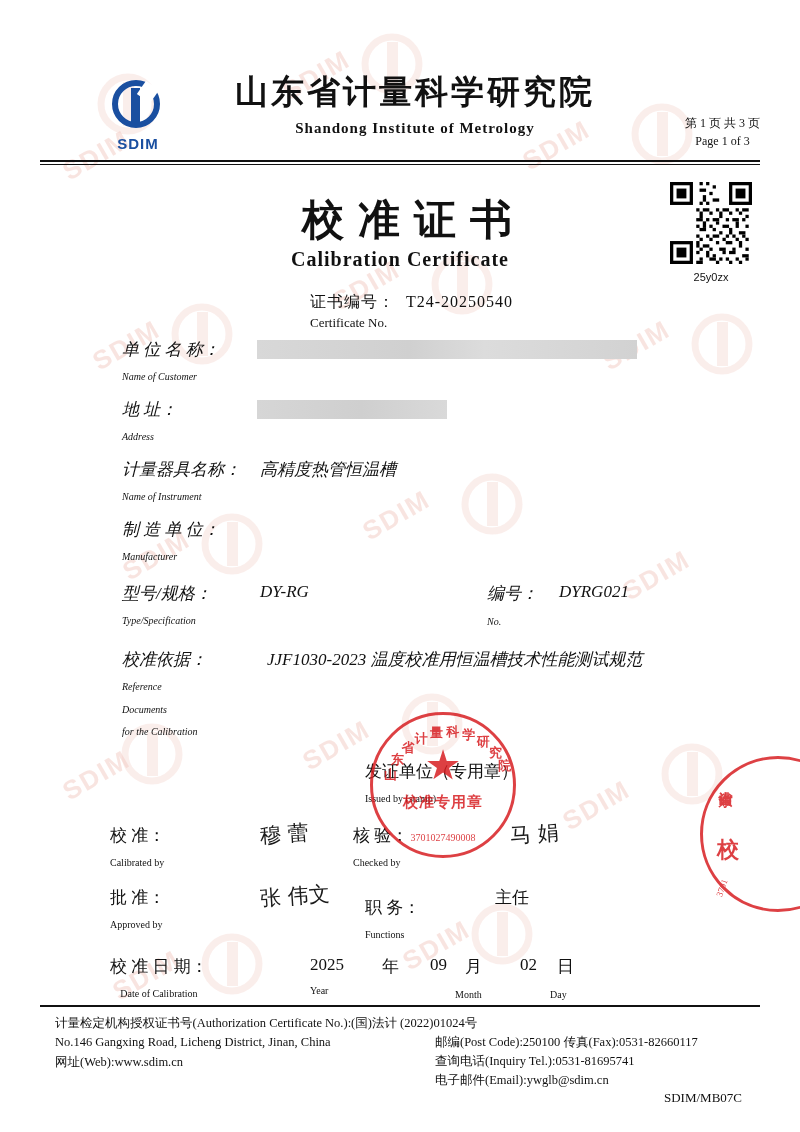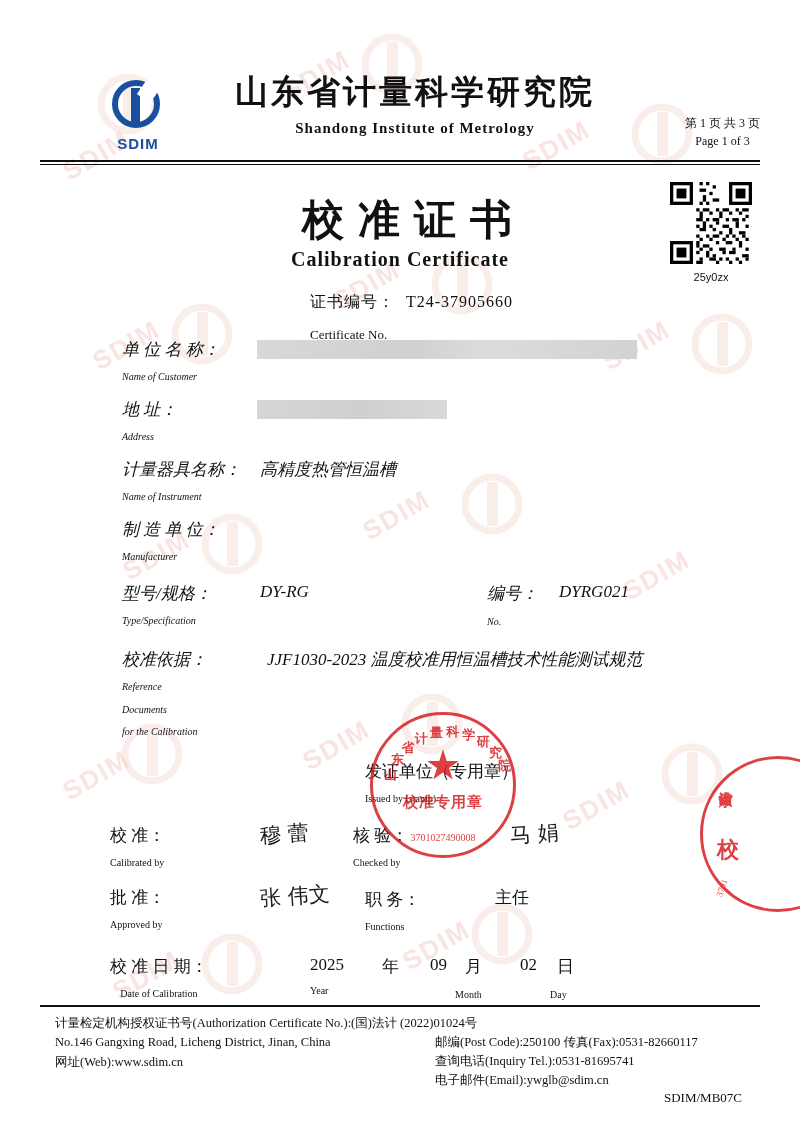--- a/index.html
+++ b/index.html
@@ -186,21 +186,21 @@
     top: 292px;
     left: 310px;
     z-index: 3;
   }
   .certno .cn {
     font-size: 16px;
     letter-spacing: 1px;
   }
   .certno .en {
     font-size: 13px;
-    margin-top: 14px;
+    margin-top: 2px;
   }
 
   
   .fields {
     position: absolute;
     top: 338px;
     left: 122px;
     width: 620px;
     z-index: 3;
     font-style: italic;
@@ -548,21 +548,21 @@
         <rect x="18" y="24" width="1" height="1"></rect>
       <rect x="21" y="24" width="1" height="1"></rect>
     </g>
   </svg>
   <div class="qr-code-label">25y0zx</div>
 </div>
 
 <div class="certno">
   <div class="cn">
     <span>证书编号：</span>
-    <span style="margin-left:6px;">T24-37905660</span>
+    <span style="margin-left:6px;">T24-20250540</span>
   </div>
   <div class="en">Certificate No.</div>
 </div>
 
 <div class="fields">
 
   <div class="row" style="height:46px;">
     <div class="lab-cn">单 位 名 称：</div>
     <div class="lab-en">Name of Customer</div>
     <div class="redacted" style="left:135px; top:2px; width:380px;"></div>
@@ -649,21 +649,21 @@
   <div class="handwrite" style="position:absolute; left:400px; top:-4px;">马 娟</div>
 </div>
 
 <div class="sig" style="top:886px;">
   <div style="position:absolute; left:0; top:0;">
     <div class="lab-cn">批      准：</div>
     <div class="lab-en">Approved by</div>
   </div>
   <div class="handwrite" style="position:absolute; left:150px; top:-4px;">张 伟文</div>
 
-  <div style="position:absolute; left:255px; top:2px;">
+  <div style="position:absolute; left:255px; top:10px;">
     <div class="lab-cn">职      务：</div>
     <div class="lab-en">Functions</div>
   </div>
   <div class="val" style="position:absolute; left:385px; top:0px;">主任</div>
 </div>
 
 <div class="sig" style="top:955px;">
   <div style="position:absolute; left:0; top:0;text-align:center;">
     <div class="lab-cn">校 准 日 期：</div>
     <div class="lab-en">Date of Calibration</div>

